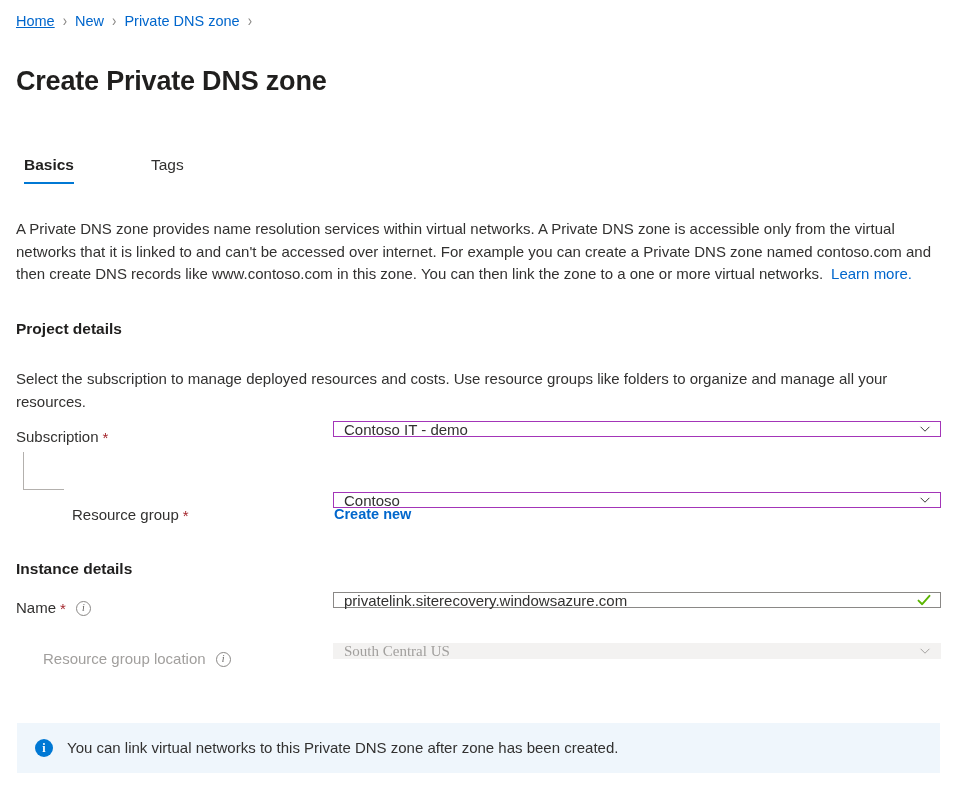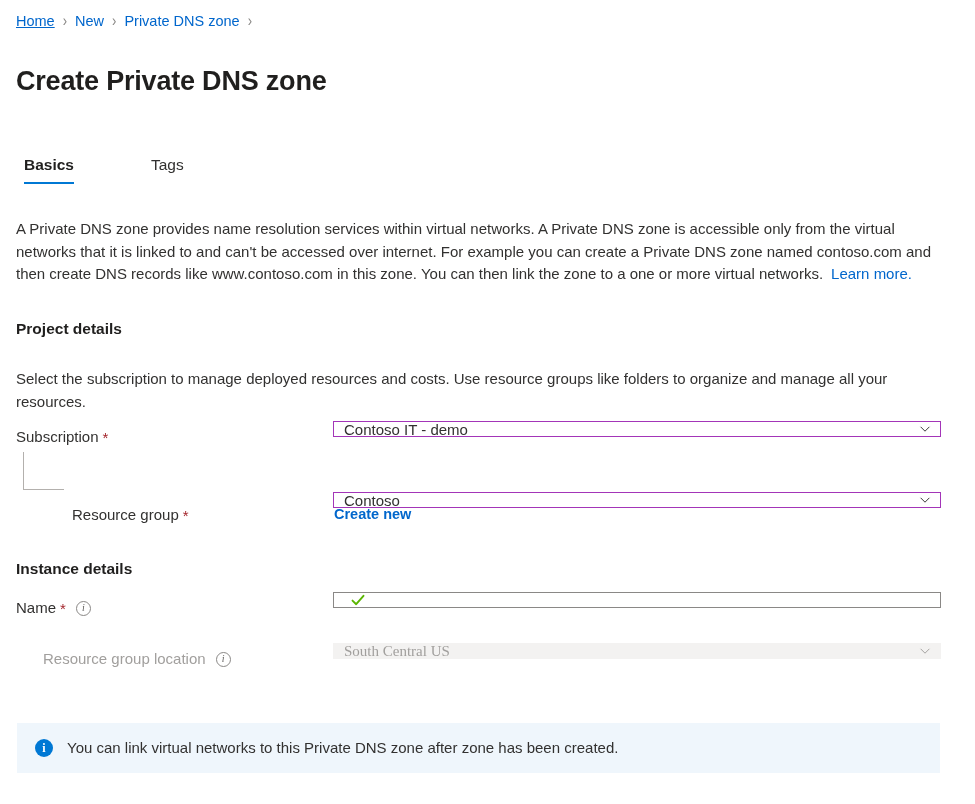--- a/index.html
+++ b/index.html
@@ -327,20 +327,21 @@
 <a class="create-new" href="#">Create new</a>
 
 <div class="section-head" id="instance-details-head">Instance details</div>
 
 <div class="field-label" style="left:16px; top:598px;">
   <span>Name</span>
   <span class="req">*</span>
   <span class="info-icon">i</span>
 </div>
 <div class="control" style="top:592px;">
+  <span class="val">privatelink.siterecovery.windowsazure.com</span>
   <span class="check-ok">
     <svg viewBox="0 0 16 16" width="16" height="16" fill="none" stroke="currentColor" stroke-width="1.9" stroke-linecap="round" stroke-linejoin="round">
       <path d="M2.5 8.6 L6.2 12.2 L13.5 3.8"></path>
     </svg>
   </span>
 </div>
 
 <div class="field-label disabled" style="left:16px; top:649px;margin-left:27px;">
   <span>Resource group location</span>
   <span class="info-icon">i</span>

